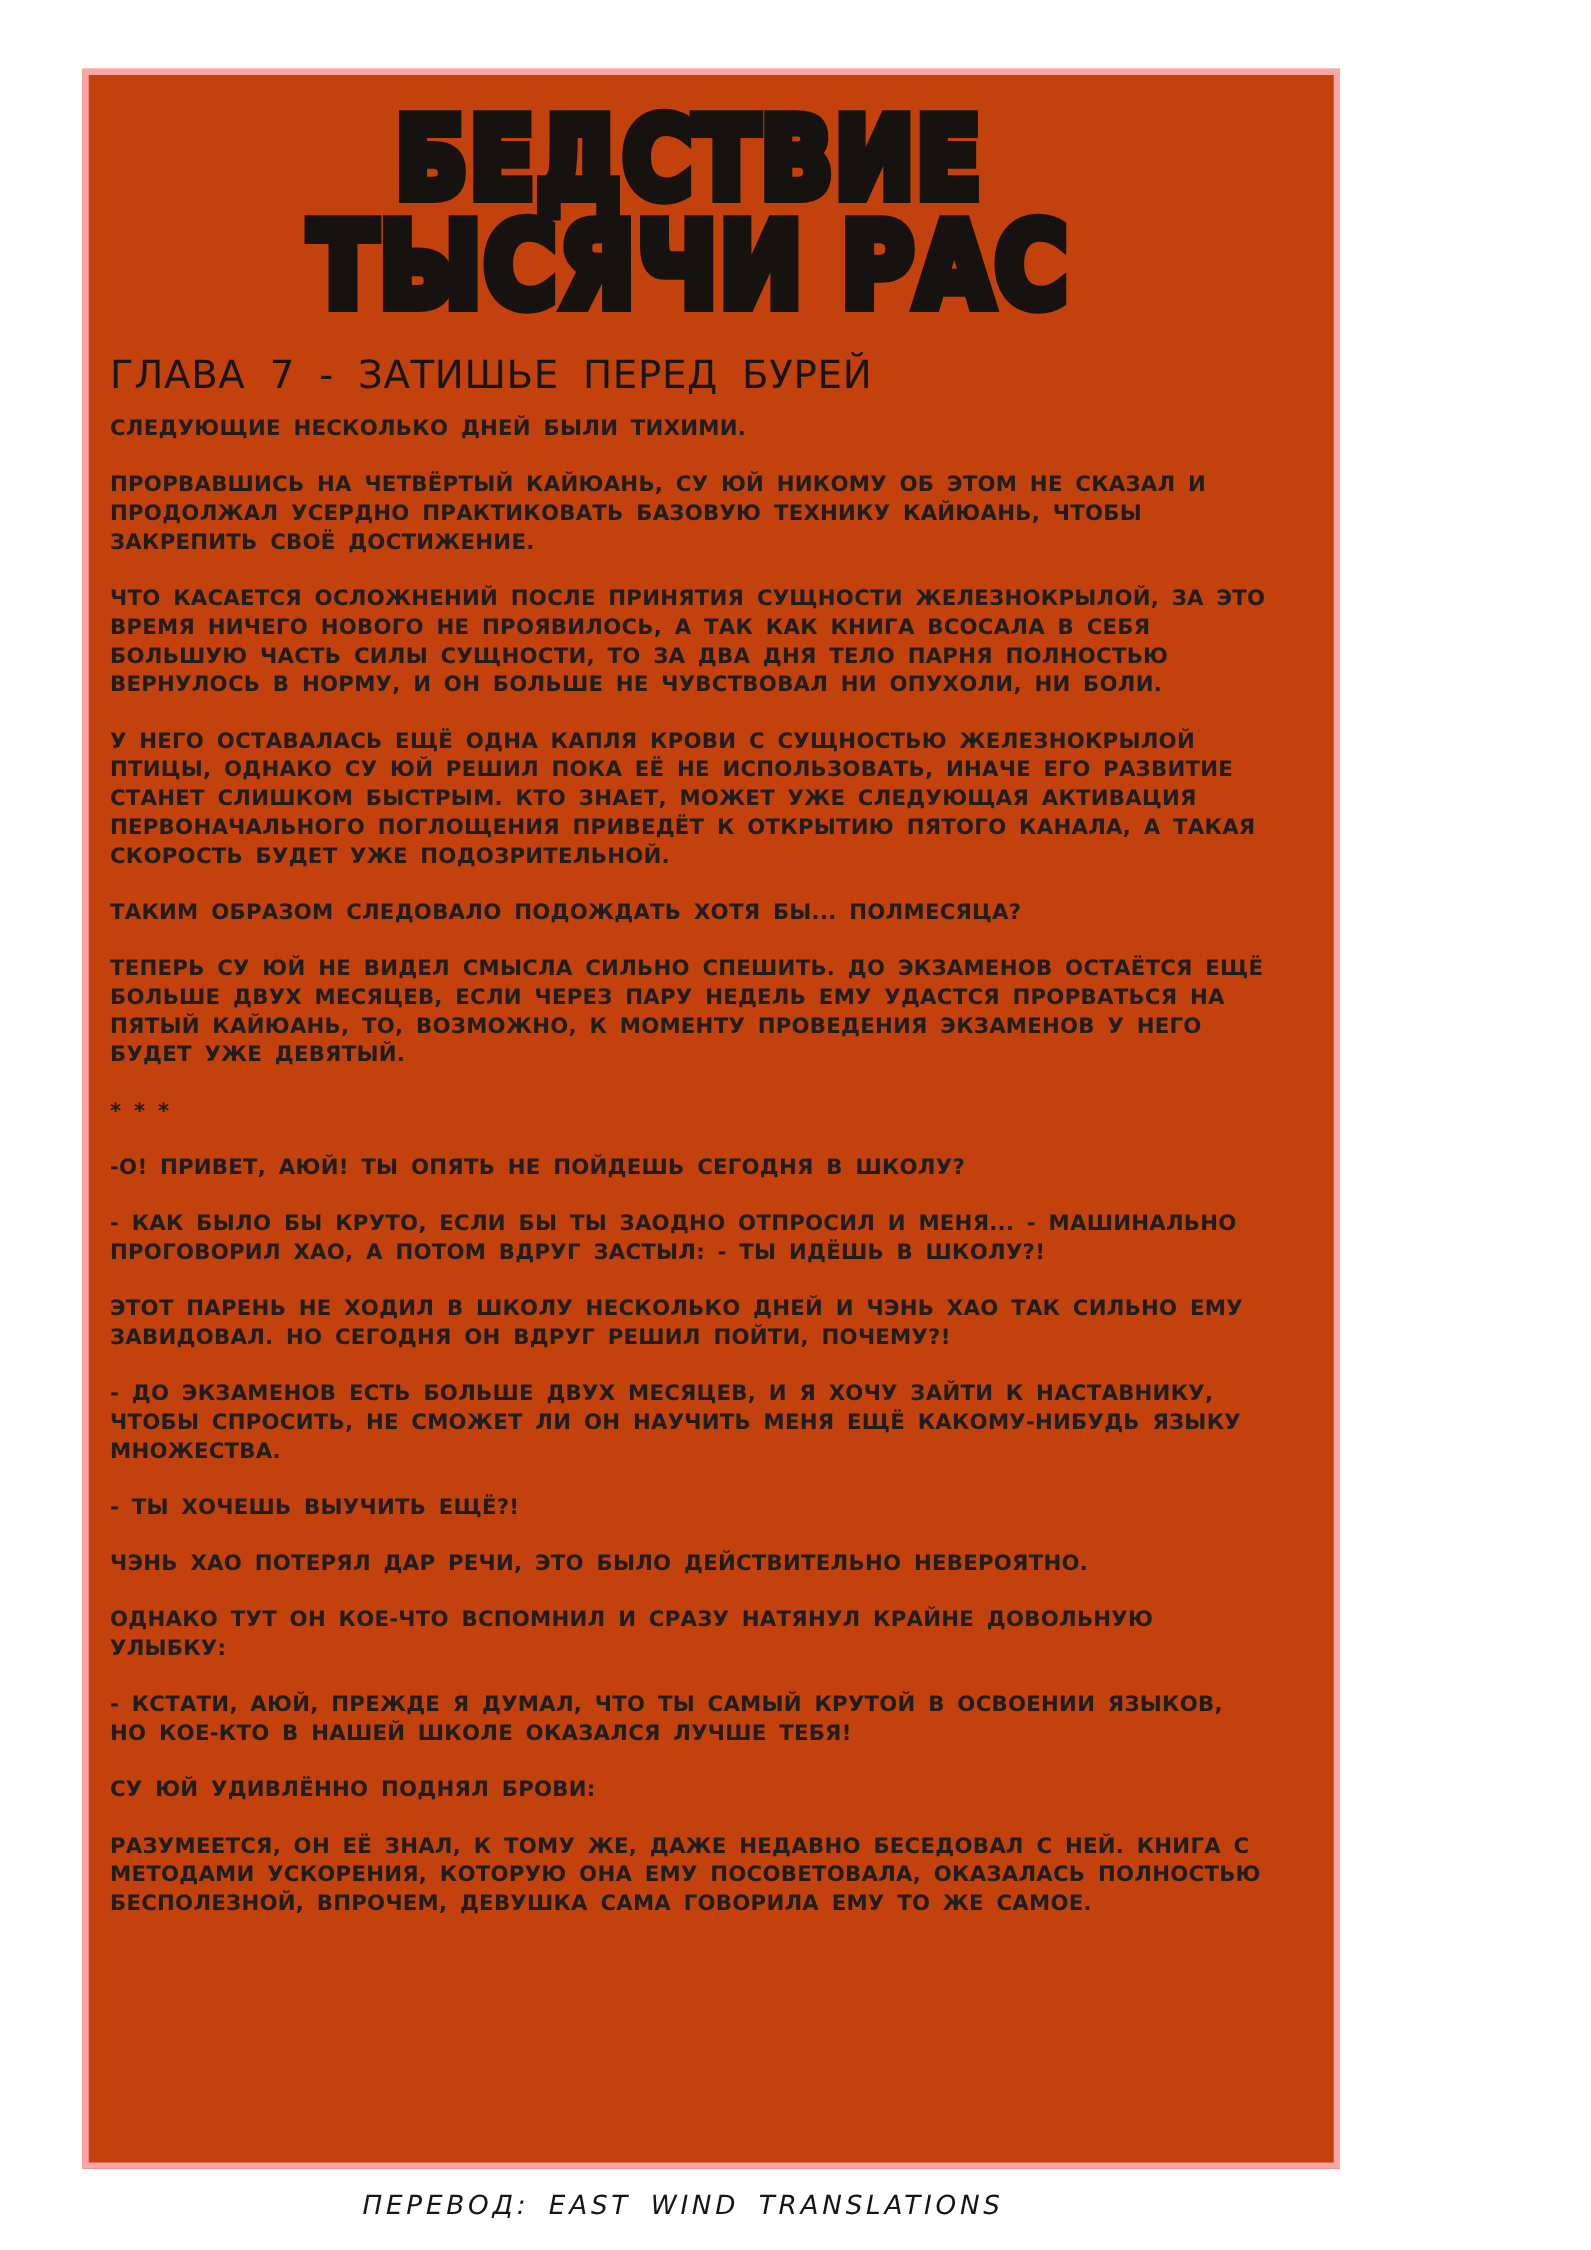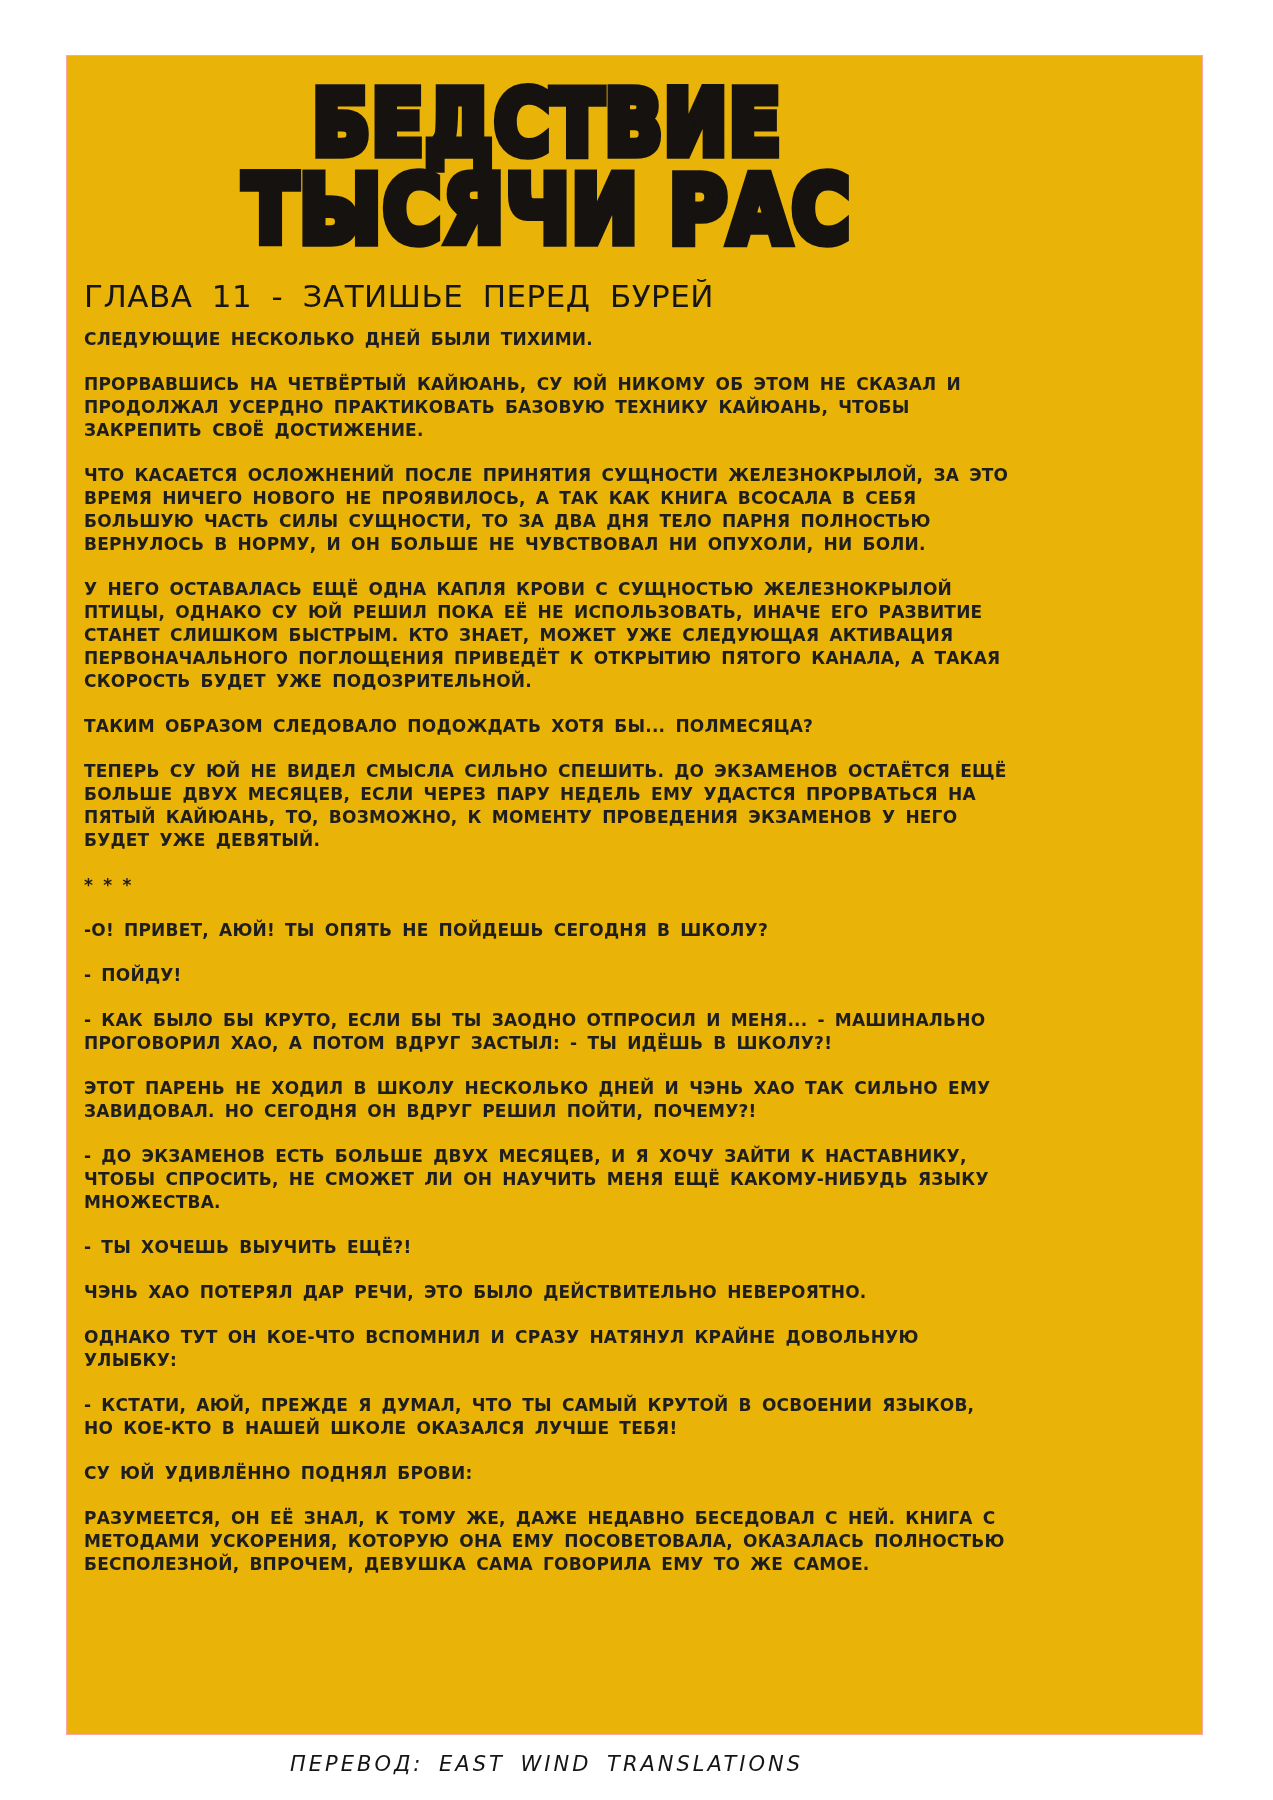--- a/index.html
+++ b/index.html
@@ -8,23 +8,23 @@
     background: #ffffff;
     position: relative;
     overflow: hidden;
     font-family: "DejaVu Sans", "Liberation Sans", sans-serif;
     color: #1b1b1b;
   }
 
   .page-frame {
     position: absolute;
     left: 66px; top: 55px;
-    width: 1137px; height: 1680px;
-    border: 1px solid #fca5a5;
-    background: #eab308;
+    width: 1006px; height: 1680px;
+    border: 5px solid #fca5a5;
+    background: #c2410c;
     box-sizing: border-box;
   }
 
   .content-col {
     position: absolute;
     left: 17px; top: 0;
     width: 927px;
   }
 
   
@@ -114,32 +114,31 @@
 
     <div class="logo">
       <span class="line-wrap">
         <span class="logo-line logo-line1" data-text="БЕДСТВИЕ">БЕДСТВИЕ</span>
       </span>
       <span class="line-wrap">
         <span class="logo-line logo-line2" data-text="ТЫСЯЧИ РАС">ТЫСЯЧИ РАС</span>
       </span>
     </div>
 
-    <h1 class="chapter-title">ГЛАВА 11 - ЗАТИШЬЕ ПЕРЕД БУРЕЙ</h1>
+    <h1 class="chapter-title">ГЛАВА 7 - ЗАТИШЬЕ ПЕРЕД БУРЕЙ</h1>
 
     <div class="body-text">
         <p class="para">СЛЕДУЮЩИЕ НЕСКОЛЬКО ДНЕЙ БЫЛИ ТИХИМИ.</p>
         <p class="para">ПРОРВАВШИСЬ НА ЧЕТВЁРТЫЙ КАЙЮАНЬ, СУ ЮЙ НИКОМУ ОБ ЭТОМ НЕ СКАЗАЛ И ПРОДОЛЖАЛ УСЕРДНО ПРАКТИКОВАТЬ БАЗОВУЮ ТЕХНИКУ КАЙЮАНЬ, ЧТОБЫ ЗАКРЕПИТЬ СВОЁ ДОСТИЖЕНИЕ.</p>
         <p class="para">ЧТО КАСАЕТСЯ ОСЛОЖНЕНИЙ ПОСЛЕ ПРИНЯТИЯ СУЩНОСТИ ЖЕЛЕЗНОКРЫЛОЙ, ЗА ЭТО ВРЕМЯ НИЧЕГО НОВОГО НЕ ПРОЯВИЛОСЬ, А ТАК КАК КНИГА ВСОСАЛА В СЕБЯ БОЛЬШУЮ ЧАСТЬ СИЛЫ СУЩНОСТИ, ТО ЗА ДВА ДНЯ ТЕЛО ПАРНЯ ПОЛНОСТЬЮ ВЕРНУЛОСЬ В НОРМУ, И ОН БОЛЬШЕ НЕ ЧУВСТВОВАЛ НИ ОПУХОЛИ, НИ БОЛИ.</p>
         <p class="para">У НЕГО ОСТАВАЛАСЬ ЕЩЁ ОДНА КАПЛЯ КРОВИ С СУЩНОСТЬЮ ЖЕЛЕЗНОКРЫЛОЙ ПТИЦЫ, ОДНАКО СУ ЮЙ РЕШИЛ ПОКА ЕЁ НЕ ИСПОЛЬЗОВАТЬ, ИНАЧЕ ЕГО РАЗВИТИЕ СТАНЕТ СЛИШКОМ БЫСТРЫМ. КТО ЗНАЕТ, МОЖЕТ УЖЕ СЛЕДУЮЩАЯ АКТИВАЦИЯ ПЕРВОНАЧАЛЬНОГО ПОГЛОЩЕНИЯ ПРИВЕДЁТ К ОТКРЫТИЮ ПЯТОГО КАНАЛА, А ТАКАЯ СКОРОСТЬ БУДЕТ УЖЕ ПОДОЗРИТЕЛЬНОЙ.</p>
         <p class="para">ТАКИМ ОБРАЗОМ СЛЕДОВАЛО ПОДОЖДАТЬ ХОТЯ БЫ... ПОЛМЕСЯЦА?</p>
         <p class="para">ТЕПЕРЬ СУ ЮЙ НЕ ВИДЕЛ СМЫСЛА СИЛЬНО СПЕШИТЬ. ДО ЭКЗАМЕНОВ ОСТАЁТСЯ ЕЩЁ БОЛЬШЕ ДВУХ МЕСЯЦЕВ, ЕСЛИ ЧЕРЕЗ ПАРУ НЕДЕЛЬ ЕМУ УДАСТСЯ ПРОРВАТЬСЯ НА ПЯТЫЙ КАЙЮАНЬ, ТО, ВОЗМОЖНО, К МОМЕНТУ ПРОВЕДЕНИЯ ЭКЗАМЕНОВ У НЕГО БУДЕТ УЖЕ ДЕВЯТЫЙ.</p>
         <p class="para">* * *</p>
         <p class="para">-О! ПРИВЕТ, АЮЙ! ТЫ ОПЯТЬ НЕ ПОЙДЕШЬ СЕГОДНЯ В ШКОЛУ?</p>
-        <p class="para">- ПОЙДУ!</p>
         <p class="para">- КАК БЫЛО БЫ КРУТО, ЕСЛИ БЫ ТЫ ЗАОДНО ОТПРОСИЛ И МЕНЯ... - МАШИНАЛЬНО ПРОГОВОРИЛ ХАО, А ПОТОМ ВДРУГ ЗАСТЫЛ: - ТЫ ИДЁШЬ В ШКОЛУ?!</p>
         <p class="para">ЭТОТ ПАРЕНЬ НЕ ХОДИЛ В ШКОЛУ НЕСКОЛЬКО ДНЕЙ И ЧЭНЬ ХАО ТАК СИЛЬНО ЕМУ ЗАВИДОВАЛ. НО СЕГОДНЯ ОН ВДРУГ РЕШИЛ ПОЙТИ, ПОЧЕМУ?!</p>
         <p class="para">- ДО ЭКЗАМЕНОВ ЕСТЬ БОЛЬШЕ ДВУХ МЕСЯЦЕВ, И Я ХОЧУ ЗАЙТИ К НАСТАВНИКУ, ЧТОБЫ СПРОСИТЬ, НЕ СМОЖЕТ ЛИ ОН НАУЧИТЬ МЕНЯ ЕЩЁ КАКОМУ-НИБУДЬ ЯЗЫКУ МНОЖЕСТВА.</p>
         <p class="para">- ТЫ ХОЧЕШЬ ВЫУЧИТЬ ЕЩЁ?!</p>
         <p class="para">ЧЭНЬ ХАО ПОТЕРЯЛ ДАР РЕЧИ, ЭТО БЫЛО ДЕЙСТВИТЕЛЬНО НЕВЕРОЯТНО.</p>
         <p class="para">ОДНАКО ТУТ ОН КОЕ-ЧТО ВСПОМНИЛ И СРАЗУ НАТЯНУЛ КРАЙНЕ ДОВОЛЬНУЮ УЛЫБКУ:</p>
         <p class="para">- КСТАТИ, АЮЙ, ПРЕЖДЕ Я ДУМАЛ, ЧТО ТЫ САМЫЙ КРУТОЙ В ОСВОЕНИИ ЯЗЫКОВ, НО КОЕ-КТО В НАШЕЙ ШКОЛЕ ОКАЗАЛСЯ ЛУЧШЕ ТЕБЯ!</p>
         <p class="para">СУ ЮЙ УДИВЛЁННО ПОДНЯЛ БРОВИ:</p>
         <p class="para">РАЗУМЕЕТСЯ, ОН ЕЁ ЗНАЛ, К ТОМУ ЖЕ, ДАЖЕ НЕДАВНО БЕСЕДОВАЛ С НЕЙ. КНИГА С МЕТОДАМИ УСКОРЕНИЯ, КОТОРУЮ ОНА ЕМУ ПОСОВЕТОВАЛА, ОКАЗАЛАСЬ ПОЛНОСТЬЮ БЕСПОЛЕЗНОЙ, ВПРОЧЕМ, ДЕВУШКА САМА ГОВОРИЛА ЕМУ ТО ЖЕ САМОЕ.</p>
       </div>

